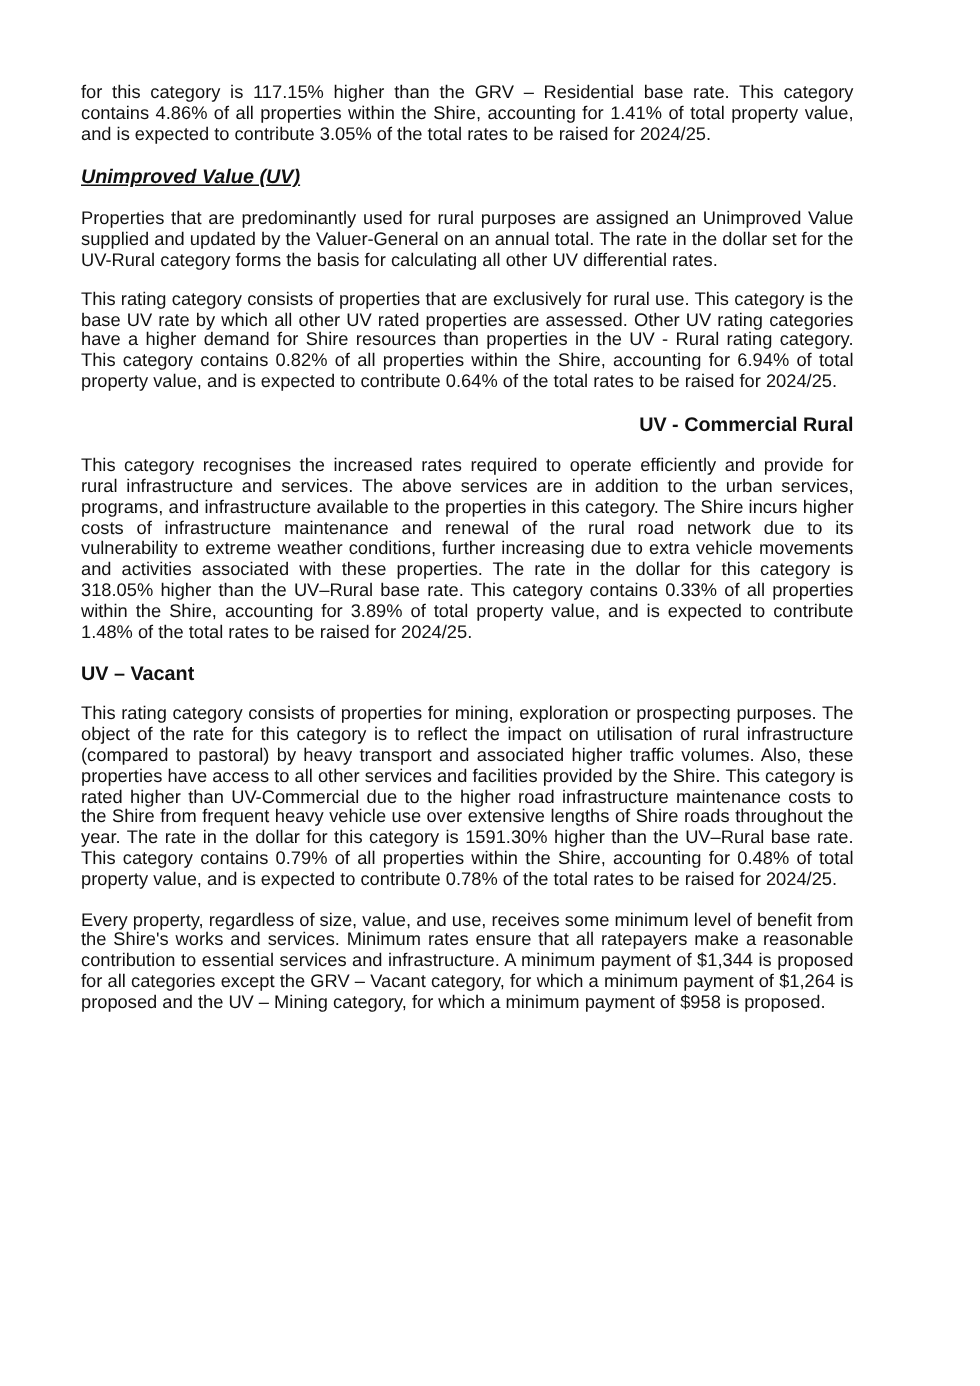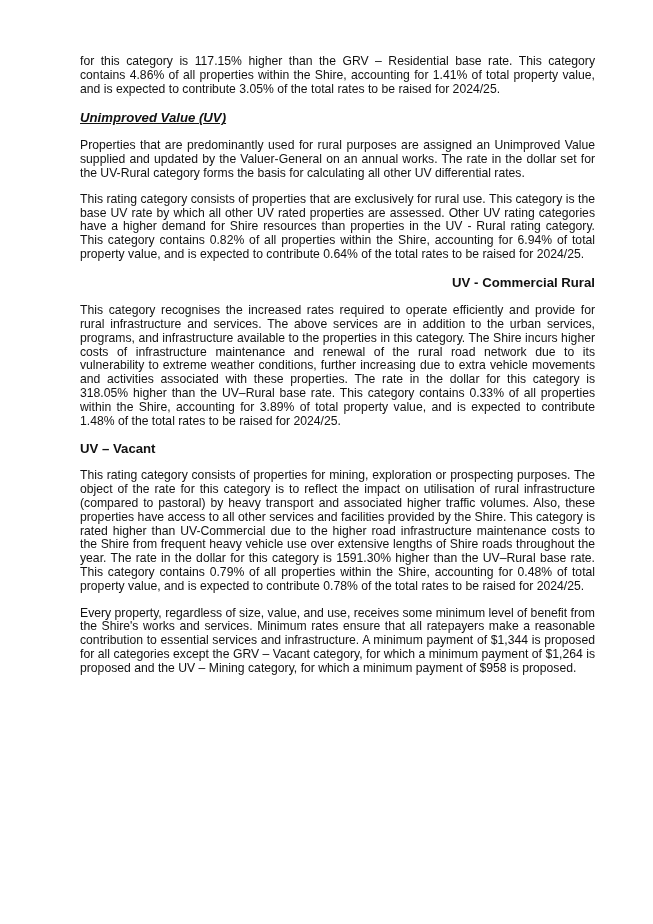--- a/index.html
+++ b/index.html
@@ -10,21 +10,21 @@
     body {
       width: 653px;
       height: 924px;
       position: relative;
       overflow: hidden;
       font-family: "Liberation Sans", sans-serif;
       color: #111111;
     }
     .page {
       position: absolute;
-      left: 80px;
+      left: 54px;
       top: 55px;
       width: 515px;
     }
     p {
       margin: 0;
       font-size: 12.2px;
       line-height: 13.8px;
       text-align: justify;
       text-align-last: left;
     }
@@ -51,21 +51,21 @@
     }
   </style>
 </head>
 <body>
 
 <div class="page">
 
   <p>for this category is 117.15% higher than the GRV – Residential base rate. This category contains 4.86% of all properties within the Shire, accounting for 1.41% of total property value, and is expected to contribute 3.05% of the total rates to be raised for 2024/25.</p>
 
   <h2 class="h-underline" style="margin-top:14px;font-style:italic;">Unimproved Value (UV)</h2>
-  <p style="margin-top:13px;">Properties that are predominantly used for rural purposes are assigned an Unimproved Value supplied and updated by the Valuer-General on an annual works. The rate in the dollar set for the UV-Rural category forms the basis for calculating all other UV differential rates.</p>
+  <p style="margin-top:13px;">Properties that are predominantly used for rural purposes are assigned an Unimproved Value supplied and updated by the Valuer-General on an annual total. The rate in the dollar set for the UV-Rural category forms the basis for calculating all other UV differential rates.</p>
 
   <p style="margin-top:12px;">This rating category consists of properties that are exclusively for rural use. This category is the base UV rate by which all other UV rated properties are assessed. Other UV rating categories have a higher demand for Shire resources than properties in the UV - Rural rating category. This category contains 0.82% of all properties within the Shire, accounting for 6.94% of total property value, and is expected to contribute 0.64% of the total rates to be raised for 2024/25.</p>
 
   <h3 class="h-sub" style="margin-top:13px;text-align:right;">UV - Commercial Rural</h3>
   <p class="gap-para">This category recognises the increased rates required to operate efficiently and provide for rural infrastructure and services. The above services are in addition to the urban services, programs, and infrastructure available to the properties in this category. The Shire incurs higher costs of infrastructure maintenance and renewal of the rural road network due to its vulnerability to extreme weather conditions, further increasing due to extra vehicle movements and activities associated with these properties. The rate in the dollar for this category is 318.05% higher than the UV–Rural base rate. This category contains 0.33% of all properties within the Shire, accounting for 3.89% of total property value, and is expected to contribute 1.48% of the total rates to be raised for 2024/25.</p>
 
   <h3 class="h-sub" style="margin-top:13px;">UV – Vacant</h3>
   <p style="margin-top:12px;">This rating category consists of properties for mining, exploration or prospecting purposes. The object of the rate for this category is to reflect the impact on utilisation of rural infrastructure (compared to pastoral) by heavy transport and associated higher traffic volumes. Also, these properties have access to all other services and facilities provided by the Shire. This category is rated higher than UV-Commercial due to the higher road infrastructure maintenance costs to the Shire from frequent heavy vehicle use over extensive lengths of Shire roads throughout the year. The rate in the dollar for this category is 1591.30% higher than the UV–Rural base rate. This category contains 0.79% of all properties within the Shire, accounting for 0.48% of total property value, and is expected to contribute 0.78% of the total rates to be raised for 2024/25.</p>
 
   <p style="margin-top:13px;">Every property, regardless of size, value, and use, receives some minimum level of benefit from the Shire's works and services. Minimum rates ensure that all ratepayers make a reasonable contribution to essential services and infrastructure. A minimum payment of $1,344 is proposed for all categories except the GRV – Vacant category, for which a minimum payment of $1,264 is proposed and the UV – Mining category, for which a minimum payment of $958 is proposed.</p>

